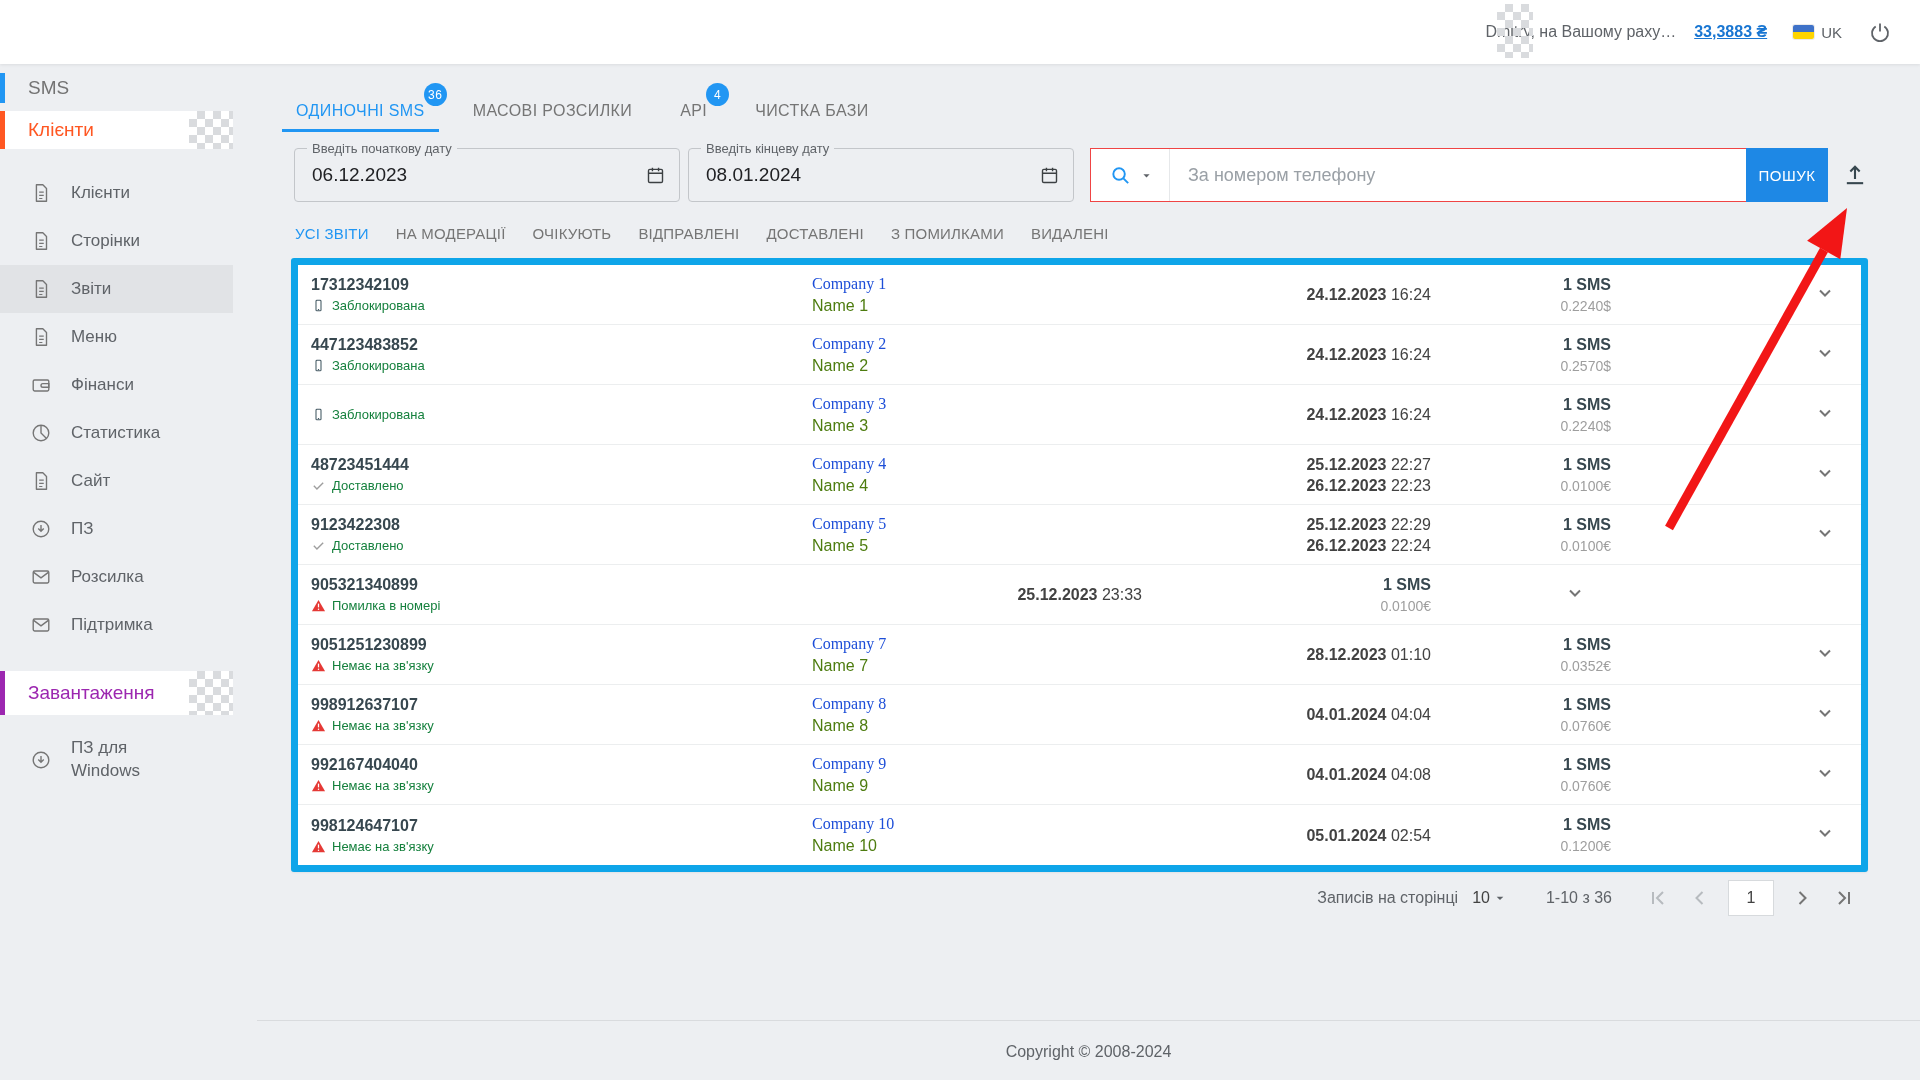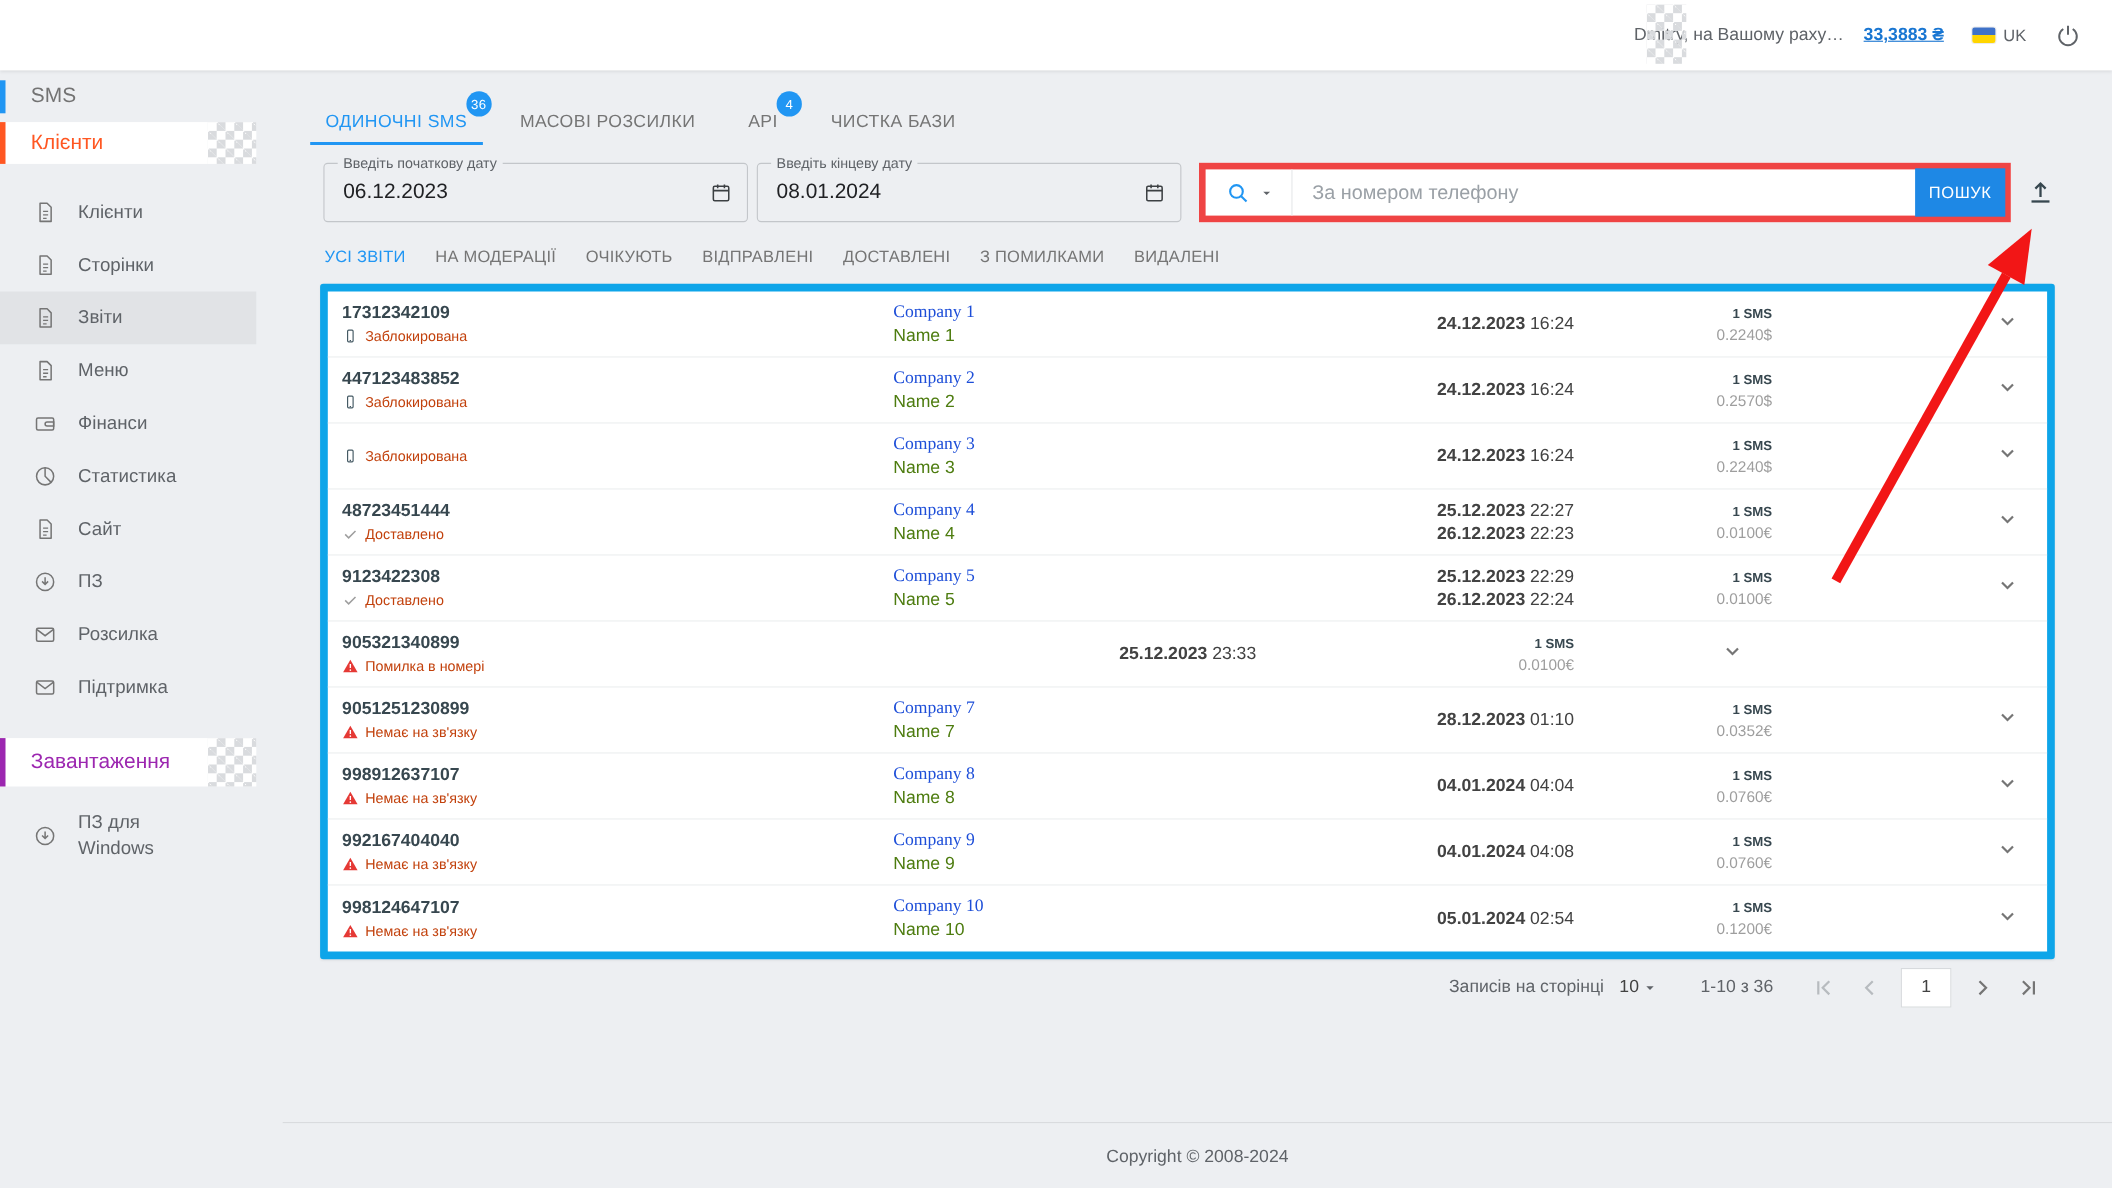--- a/index.html
+++ b/index.html
@@ -60,21 +60,21 @@
 
   .filter-row { margin:15px 0 0 61px; display:flex; align-items:center; height:56px; }
   .datefield { position:relative; width:386px; height:54px; border:1px solid #c3c6ca; border-radius:4px; }
   .datefield + .datefield { margin-left:8px; }
   .datefield .flabel { position:absolute; top:-8px; left:12px; background:#edeff2; padding:0 5px;
                        font-size:13px; color:#5f6368; white-space:nowrap; }
   .datefield input { position:absolute; inset:0; border:none; background:transparent; padding:0 48px 0 17px;
                      font-size:19px; color:#202124; font-family:inherit; outline:none; }
   .datefield .cal { position:absolute; right:13px; top:16px; width:21px; height:21px; color:#3c4043; cursor:pointer; }
 
-  .search-group { margin-left:16px; width:738px; height:54px; background:#fff; border:6px solid #ef4444;
+  .search-group { margin-left:16px; width:738px; height:54px; background:#fff; border:1px solid #ef4444;
                   display:flex; align-items:center; }
   .search-drop { display:flex; align-items:center; gap:7px; padding:0 15px 0 18px; height:100%;
                  cursor:pointer; border-right:1px solid #e6e8ea; }
   .search-drop .mag { width:23px; height:23px; color:#2196F3; }
   .search-drop .car { width:15px; height:15px; color:#5f6368; }
   .search-input { flex:1; height:100%; border:none; outline:none; padding-left:18px; font-size:18px;
                   font-family:inherit; color:#424242; background:transparent; min-width:0; }
   .search-input::placeholder { color:#9aa0a6; }
   .search-btn { width:82px; flex:none; align-self:stretch; margin:-1px -1px -1px 0; background:#1E88E5;
                 color:#fff; border:none; font-size:15px; font-family:inherit; letter-spacing:.5px; cursor:pointer; }
@@ -85,31 +85,31 @@
   .stab { cursor:pointer; }
   .stab.active { color:#2196F3; }
 
   .table-card { margin:16px 0 0 58px; width:1577px; background:#fff; border:7px solid #0ea5e9;
                 border-radius:3px; box-shadow:0 1px 2px rgba(0,0,0,.05); }
   .trow { height:60px; display:grid; grid-template-columns:514px 330px 289px 180px 1fr;
           align-items:center; border-bottom:1px solid #eceeef; }
   .trow:last-child { border-bottom:none; }
   .cell-phone { padding-left:13px; display:flex; flex-direction:column; gap:4px; }
   .phone { font-weight:bold; font-size:16px; color:#37474F; }
-  .status { display:flex; align-items:center; gap:6px; font-size:13px; color:#c2410c; }
+  .status { display:flex; align-items:center; gap:6px; font-size:13px; color:#15803d; }
   .s-icon { width:15px; height:15px; flex:none; }
   .st-blocked { color:#455A64; }
   .st-delivered { color:#9e9e9e; }
   .st-error { color:#E53935; }
   .cell-company { display:flex; flex-direction:column; gap:4px; font-size:16px; }
   .company { color:#1d4ed8;font-family:Liberation Serif, serif; }
   .name { color:#4d7c0f; cursor:pointer; }
   .cell-dates { text-align:right; font-size:16px; color:#424242; line-height:21px; }
   .cell-sms { display:flex; flex-direction:column; gap:4px; align-items:flex-end; }
-  .sms { font-weight:bold; font-size:12px; color:#37474F; }
+  .sms { font-weight:bold; font-size:16px; color:#37474F; }
   .cost { font-size:14px; color:#9e9e9e; }
   .cell-chevron { justify-self:end; padding-right:24px; }
   .chev { width:24px; height:24px; color:#757575; cursor:pointer; }
 
   .pagination { width:1577px; margin-left:58px; height:52px; display:flex; align-items:center;
                 justify-content:flex-end; color:#5f6368; font-size:16px; padding-right:12px; }
   .pp-label { margin-right:14px; }
   .pp-select { display:flex; align-items:center; gap:2px; cursor:pointer; color:#424242; }
   .pp-select .car { width:16px; height:16px; color:#5f6368; }
   .range { margin-left:38px; }

